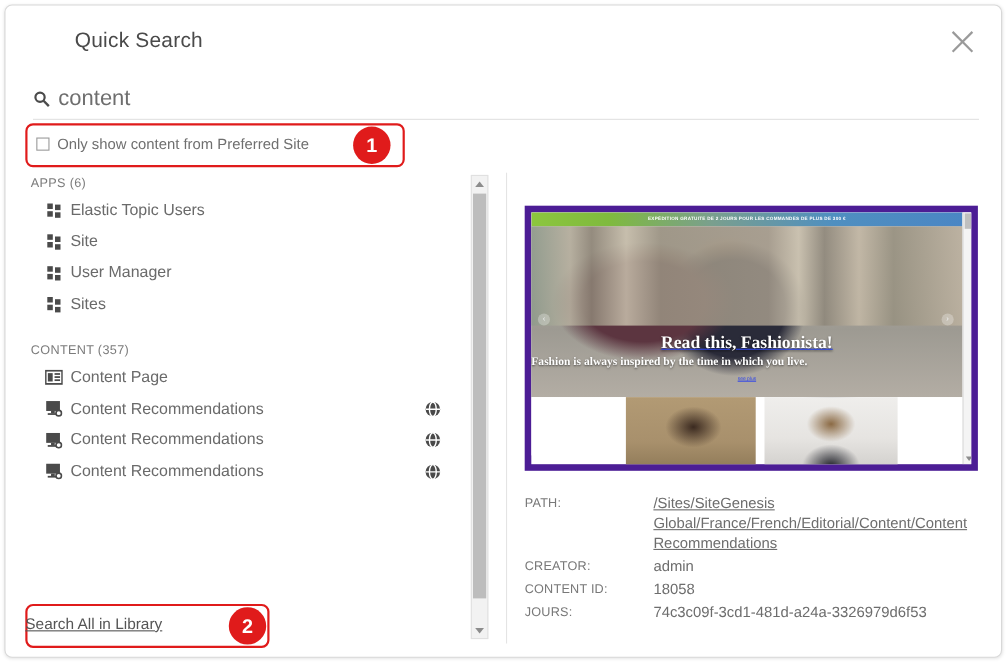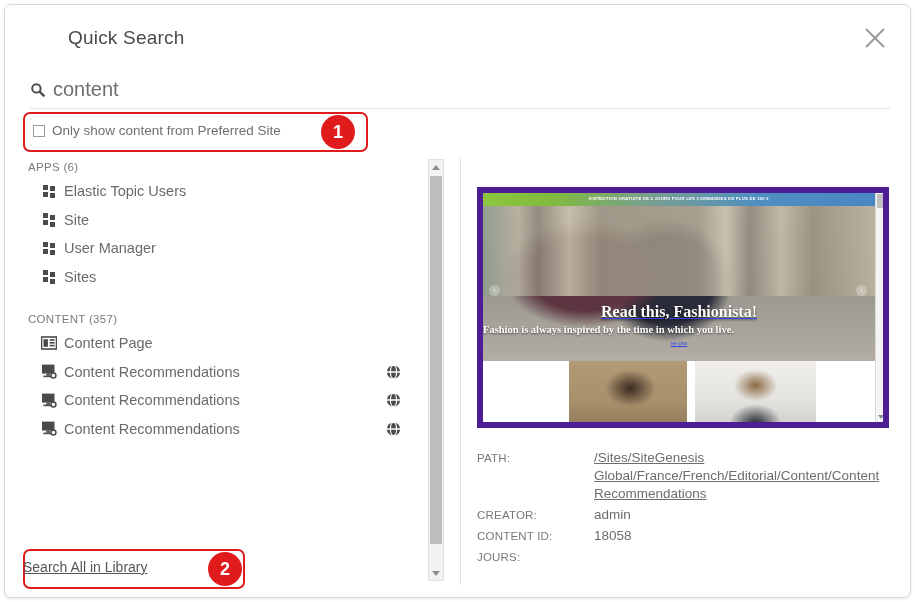--- a/index.html
+++ b/index.html
@@ -584,20 +584,21 @@
       <div class="meta-row">
         <div class="meta-key">CREATOR:</div>
         <div class="meta-val">admin</div>
       </div>
       <div class="meta-row">
         <div class="meta-key">CONTENT ID:</div>
         <div class="meta-val">18058</div>
       </div>
       <div class="meta-row">
         <div class="meta-key">JOURS:</div>
+        <div class="meta-val">74c3c09f-3cd1-481d-a24a-3326979d6f53</div>
       </div>
     </div>
   </div>
 
   <div class="hl hl-1"></div>
   <div class="badge badge-1">1</div>
 
   <div class="hl hl-2"></div>
   <div class="badge badge-2">2</div>
 

